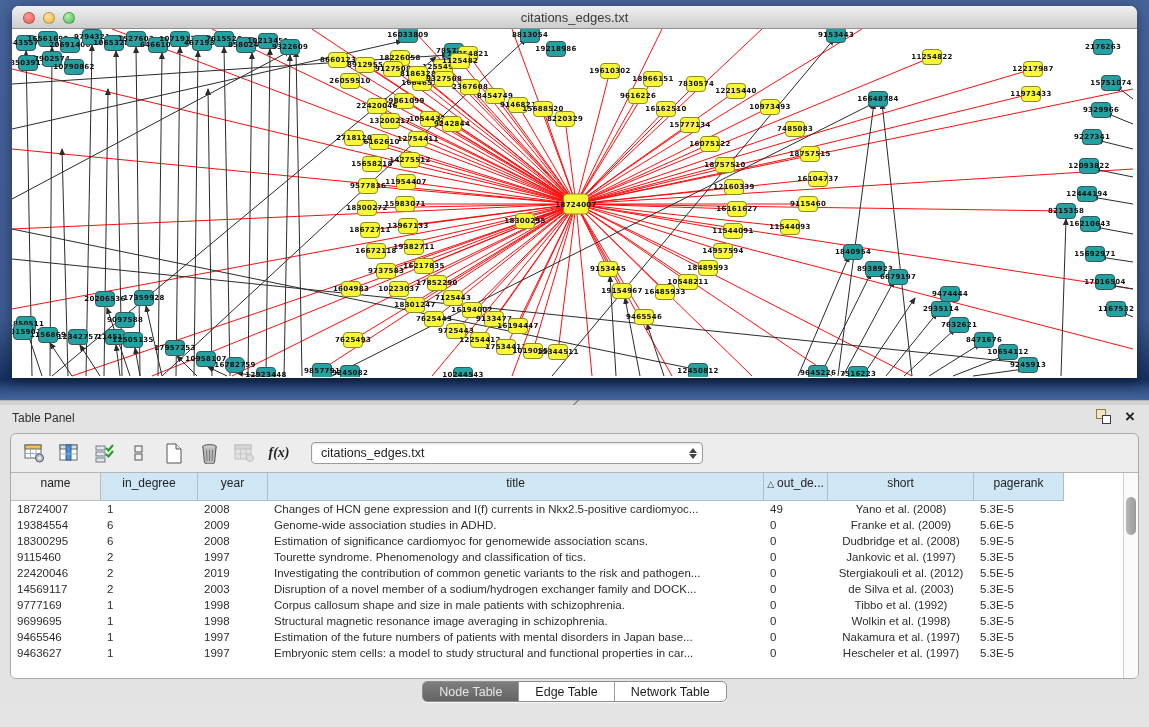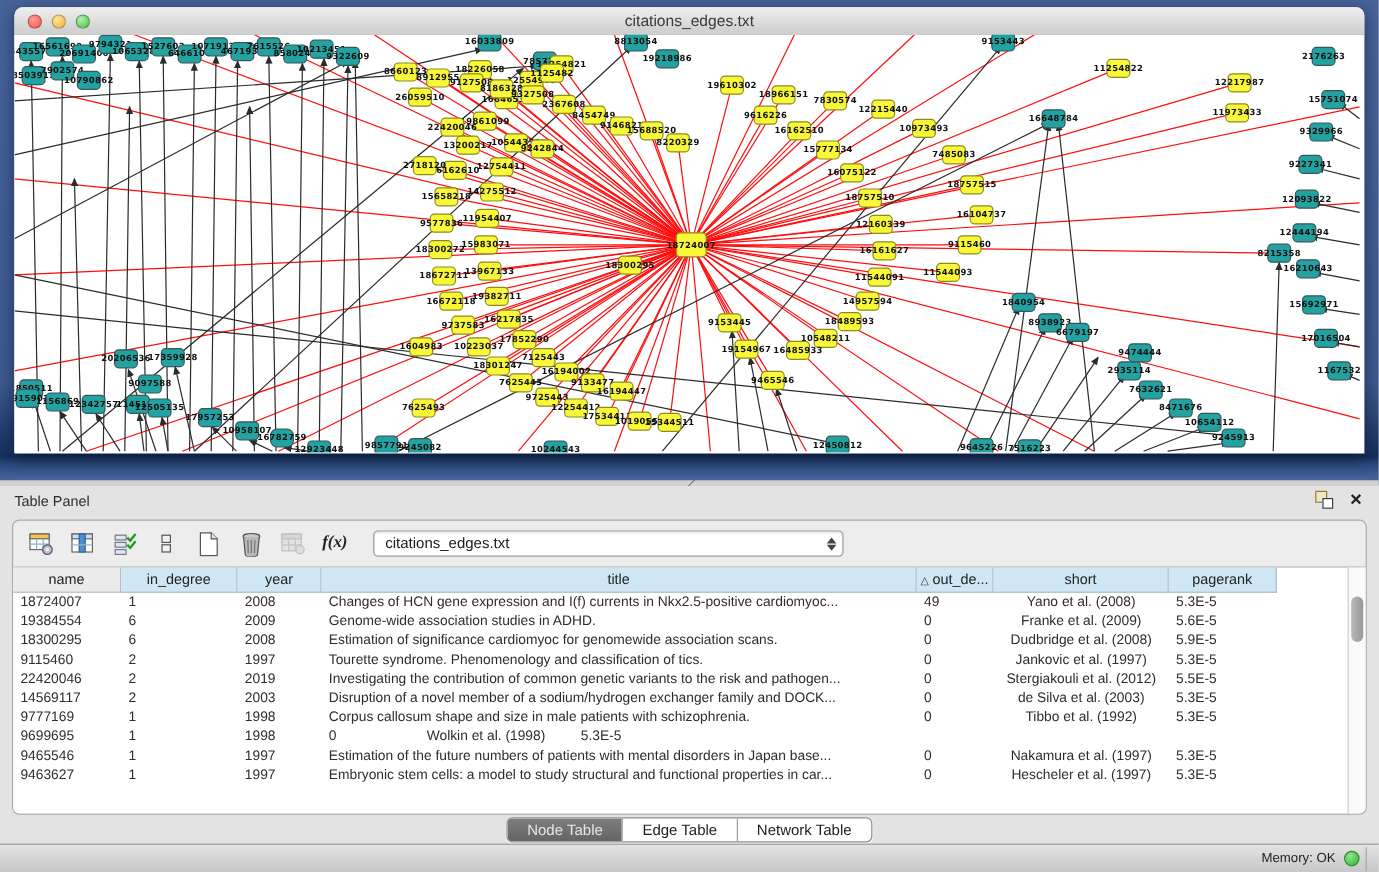--- a/index.html
+++ b/index.html
@@ -57,21 +57,21 @@
   .combo { position:relative; margin-left:8px; width:392px; height:22px; background:#fff;
     border:1px solid #9c9c9c; border-radius:4px; box-shadow:inset 0 1px 2px rgba(0,0,0,.12); }
   .combo .val { position:absolute; left:9px; top:3px; font-size:12.5px; color:#1c1c1c; }
   .combo .step { position:absolute; right:4px; top:2px; width:11px; height:16px;
     display:flex; flex-direction:column; align-items:center; justify-content:center; gap:1px; }
   .combo .step i { width:0; height:0; border-left:4px solid transparent; border-right:4px solid transparent; }
   .combo .step i.up { border-bottom:5px solid #444; }
   .combo .step i.dn { border-top:5px solid #444; }
 
   .tablebox { position:absolute; left:0; top:38px; right:0; bottom:0; background:#fff; border-top:1px solid #b5b5b5; }
-  .thead { display:flex; height:21px; }
+  .thead { display:flex; height:28px; }
   .th { border-right:1px solid #a9bfca; border-bottom:1px solid #a9bfca; background:#cfe7f4;
     font-size:12px; color:#222; text-align:center; line-height:21px; overflow:hidden; white-space:nowrap; }
   .th.gray { background:#ebebeb; border-right:1px solid #bcbcbc; border-bottom:1px solid #bcbcbc; }
   .th .tri { font-size:9px; color:#333; margin-right:3px; }
   .tbody { position:relative; }
   .tr { display:flex; height:16px; }
   .td { font-size:11.5px; color:#2d2d2d; line-height:16px; white-space:nowrap; overflow:hidden; padding:0 6px; }
   .c0{width:90px}.c1{width:97px}.c2{width:70px}.c3{width:496px}.c4{width:64px}.c5{width:146px;text-align:center}.c6{width:90px}
   .vscroll { position:absolute; right:0; top:0; width:15px; bottom:0; background:#fafafa; border-left:1px solid #d0d0d0; }
   .vthumb { position:absolute; left:2px; top:24px; width:10px; height:38px; border-radius:6px;
@@ -872,20 +872,21 @@
               <div class="td c2">1998</div>
               <div class="td c3">Corpus callosum shape and size in male patients with schizophrenia.</div>
               <div class="td c4">0</div>
               <div class="td c5">Tibbo et al. (1992)</div>
               <div class="td c6">5.3E-5</div>
             </div>
             <div class="tr">
               <div class="td c0">9699695</div>
               <div class="td c1">1</div>
               <div class="td c2">1998</div>
+              <div class="td c3">Structural magnetic resonance image averaging in schizophrenia.</div>
               <div class="td c4">0</div>
               <div class="td c5">Wolkin et al. (1998)</div>
               <div class="td c6">5.3E-5</div>
             </div>
             <div class="tr">
               <div class="td c0">9465546</div>
               <div class="td c1">1</div>
               <div class="td c2">1997</div>
               <div class="td c3">Estimation of the future numbers of patients with mental disorders in Japan base...</div>
               <div class="td c4">0</div>
@@ -910,19 +911,14 @@
 
     <div class="tabsrow">
       <div class="seg" id="tabs">
           <div class="tab sel">Node Table</div>
           <div class="tab">Edge Table</div>
           <div class="tab">Network Table</div>
         </div>
     </div>
   </div>
 
-  <div class="statusbar">
-    <span class="mem">Memory: OK</span>
-    <span class="memdot"></span>
-    <span class="sb-sep"></span>
-  </div>
 
 </div>
 
 </body></html>

